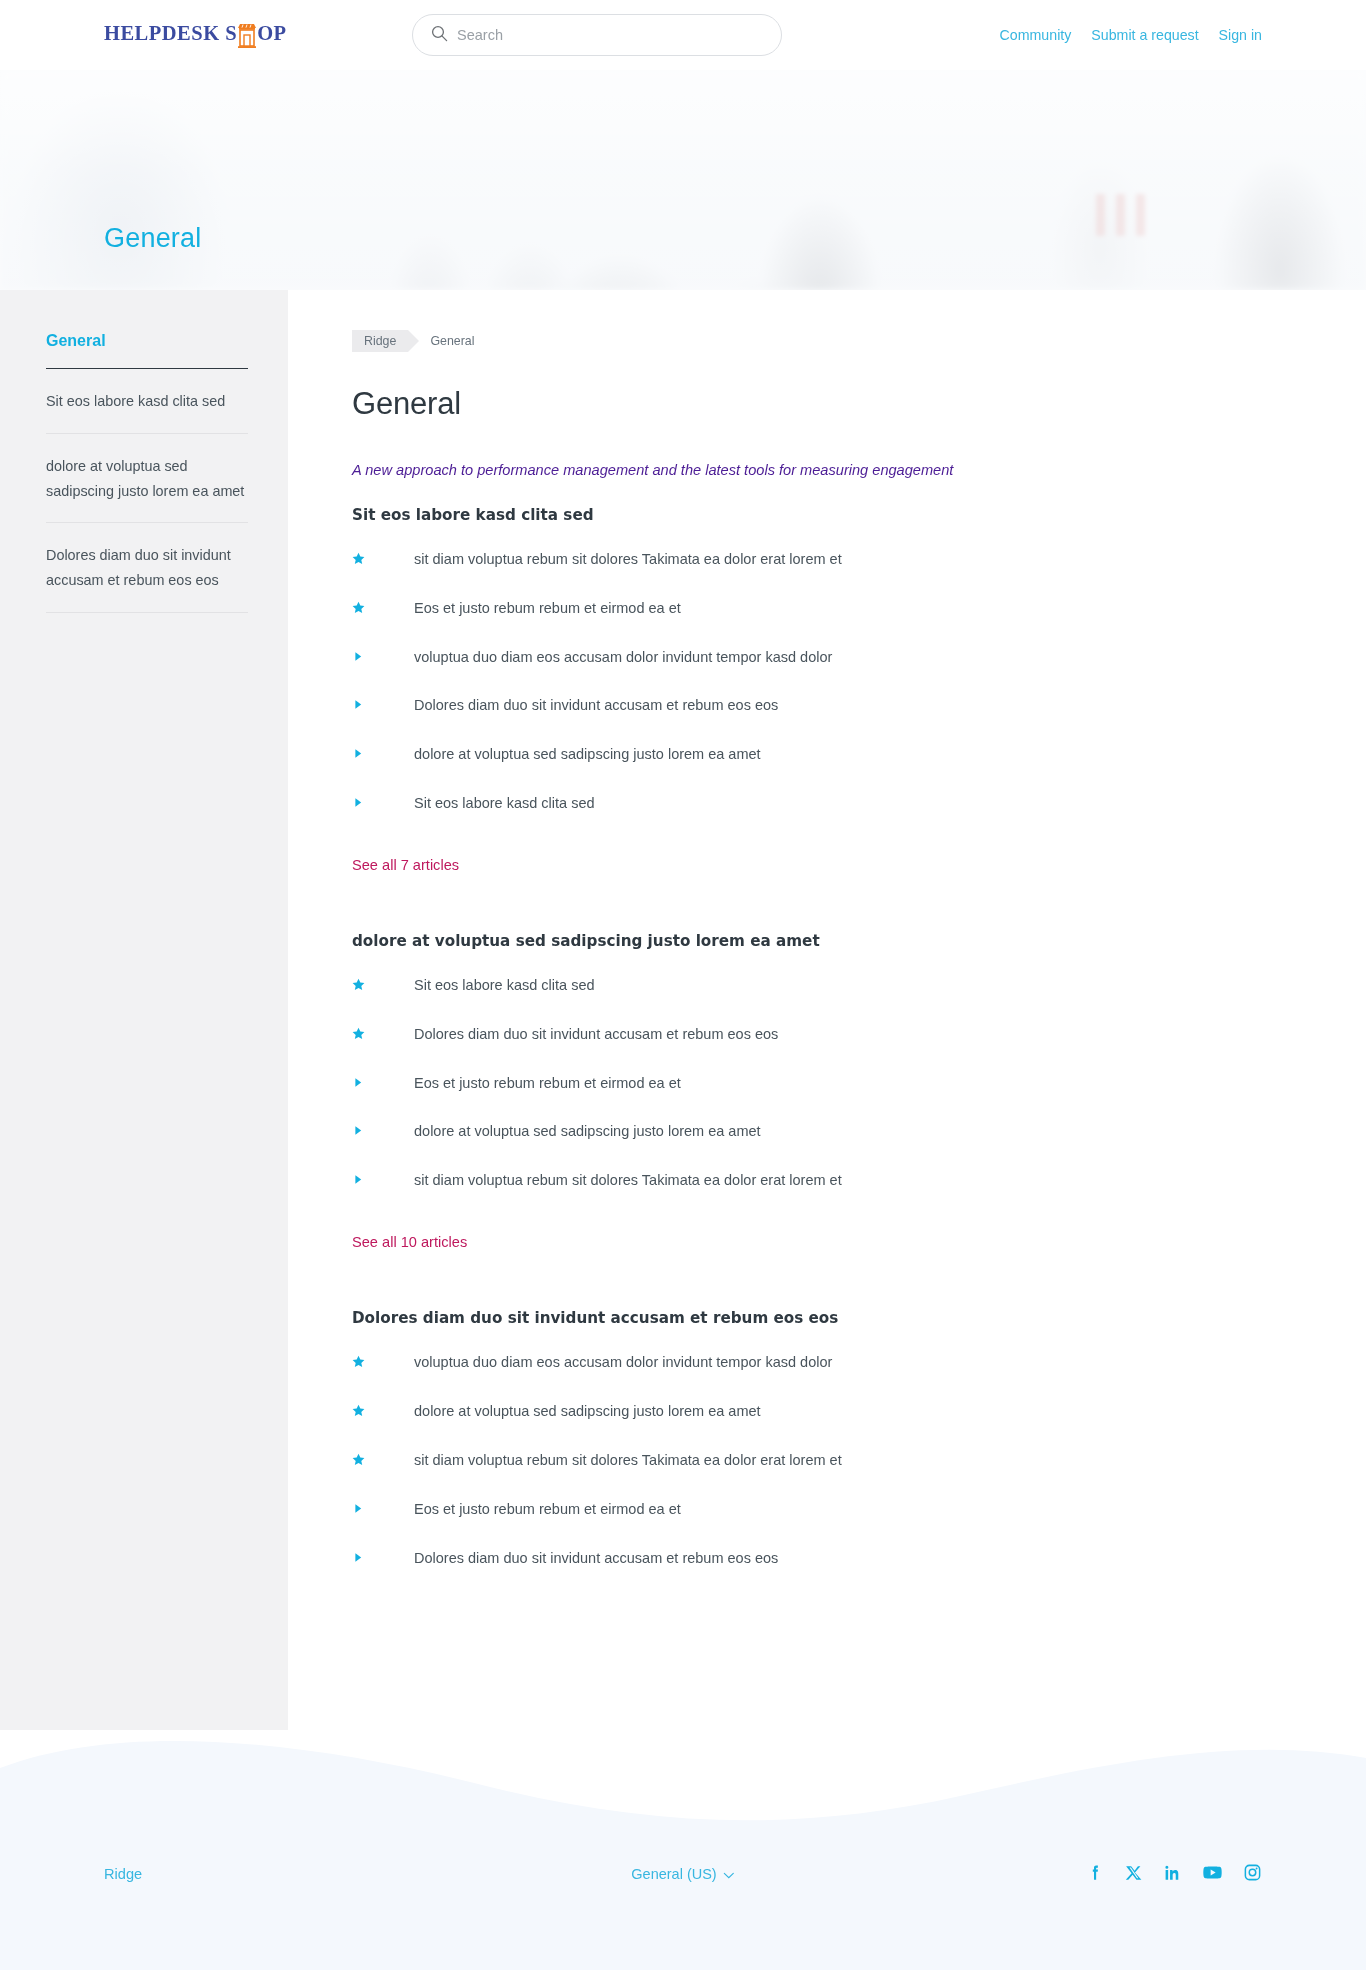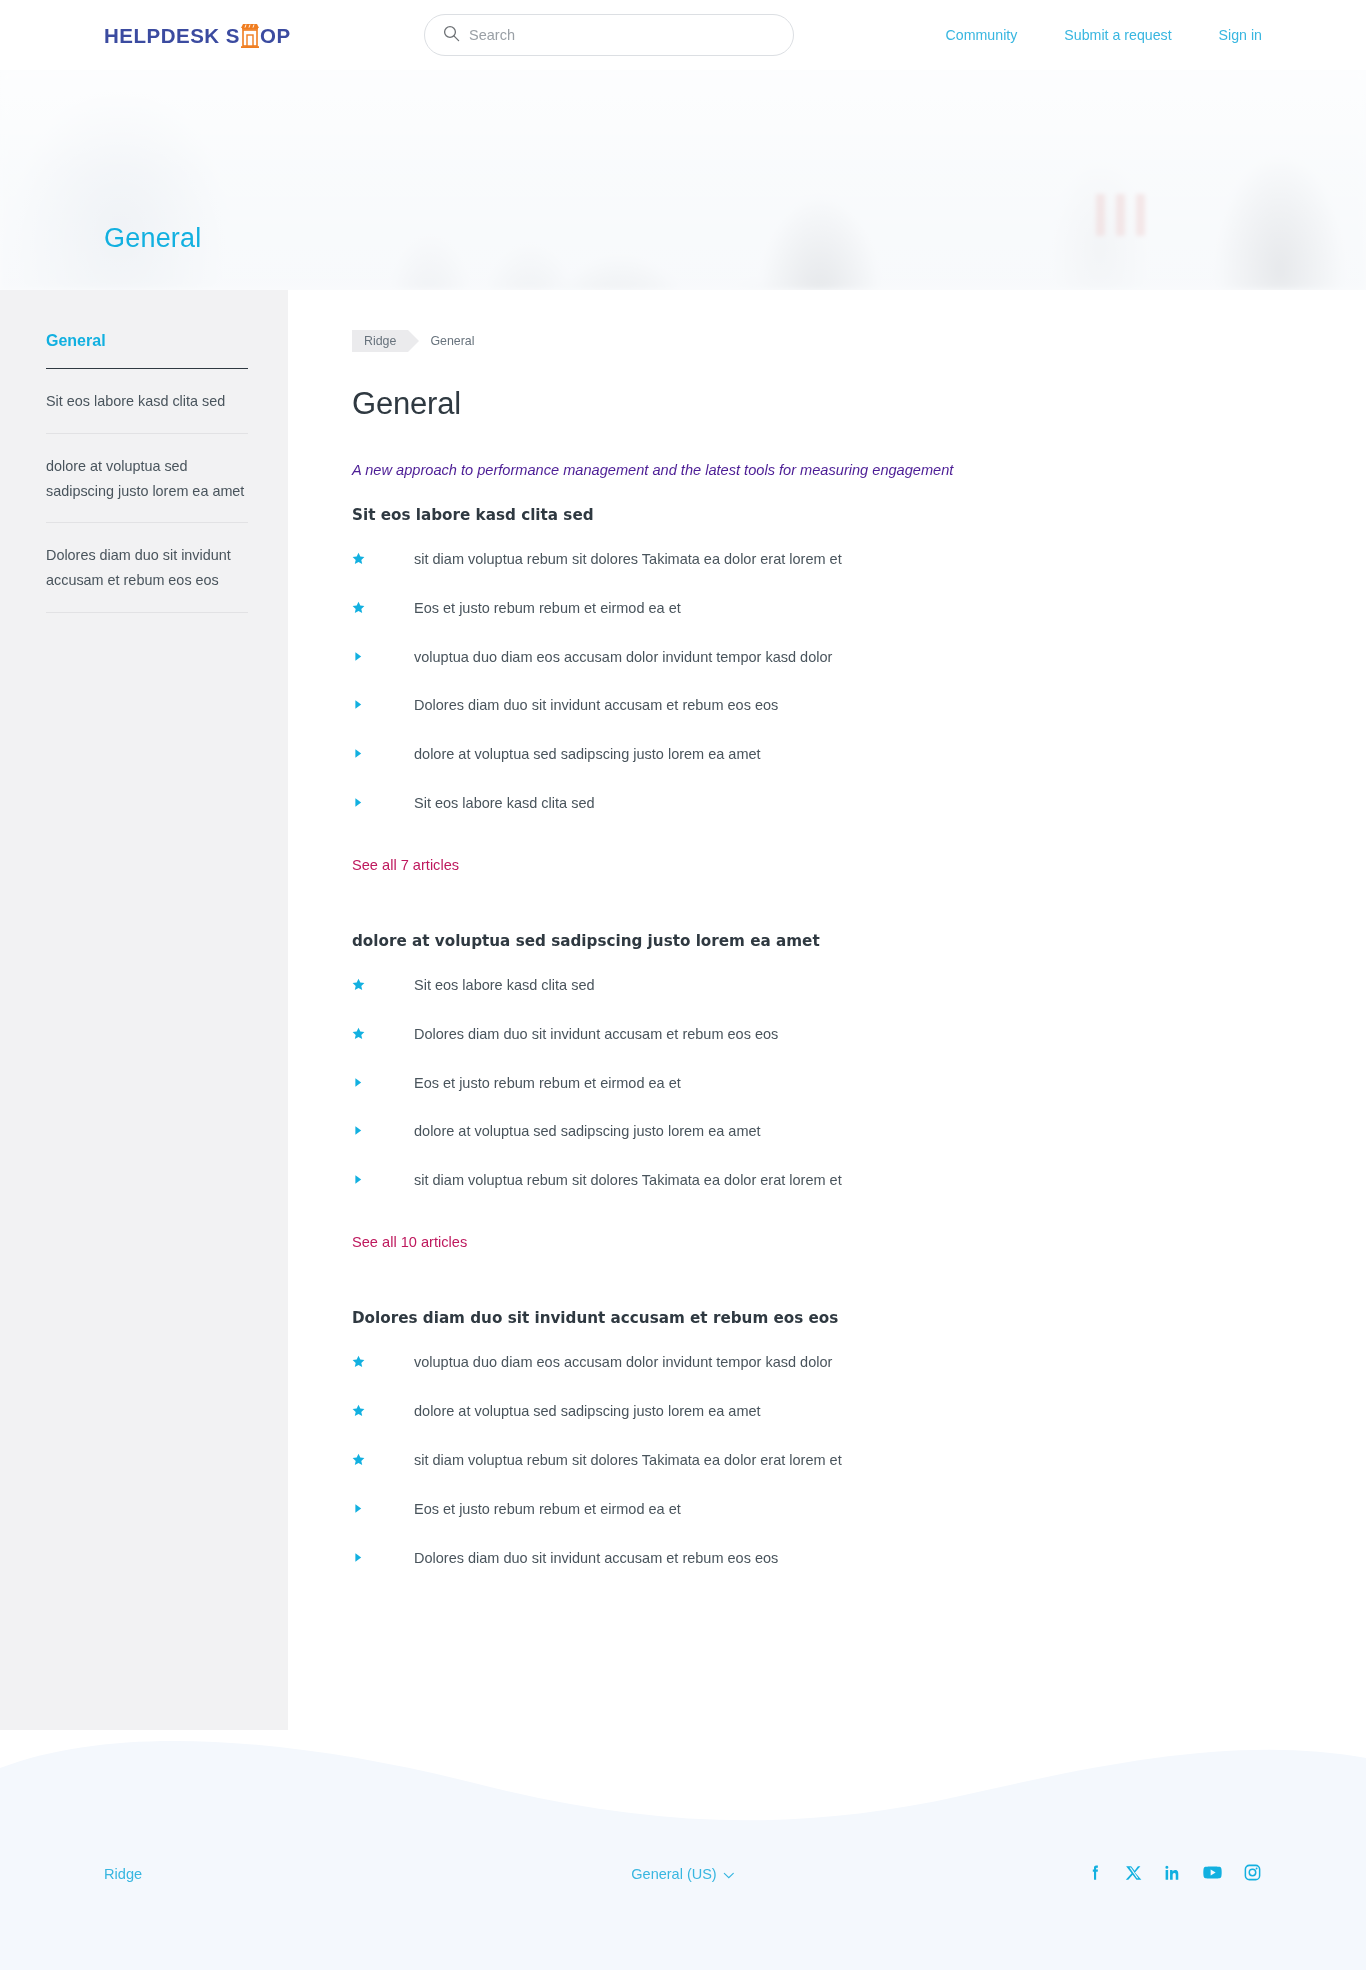--- a/index.html
+++ b/index.html
@@ -29,38 +29,38 @@
     display: flex;
     align-items: center;
     height: 34px;
     text-decoration: none;
   }
   .logo-text {
     font-size: 20.5px;
     font-weight: 700;
     letter-spacing: 0.5px;
     color: #3b4ba0;
-    font-family: Liberation Sans, sans-serif;
+    font-family: Liberation Serif, serif;
     white-space: nowrap;
     display: flex;
-    align-items: flex-end;
+    align-items: flex-start;
   }
   .logo-shop-icon {
     display: inline-block;
     width: 22px;
     height: 26px;
     position: relative;
     margin: 0 -1px;
     vertical-align: middle;
     top: 1px;
   }
 
   .search-wrap {
     position: absolute;
-    left: 424px;
+    left: 412px;
     top: 50%;
     transform: translateY(-50%);
     width: 370px;
   }
   .search-box {
     width: 100%;
     height: 42px;
     border: 1px solid #dcdfe3;
     border-radius: 21px;
     background: #fff;
@@ -79,21 +79,21 @@
   }
   .search-box input::placeholder { color: #9aa0a6; }
 
   .header-nav {
     position: absolute;
     right: 104px;
     top: 50%;
     transform: translateY(-50%);
     display: flex;
     align-items: center;
-    gap: 47px;
+    gap: 20px;
     justify-content: center;
   }
   .header-nav a {
     color: #38b6e0;
     font-size: 14.2px;
     text-decoration: none;
     white-space: nowrap;
   }
 
   

